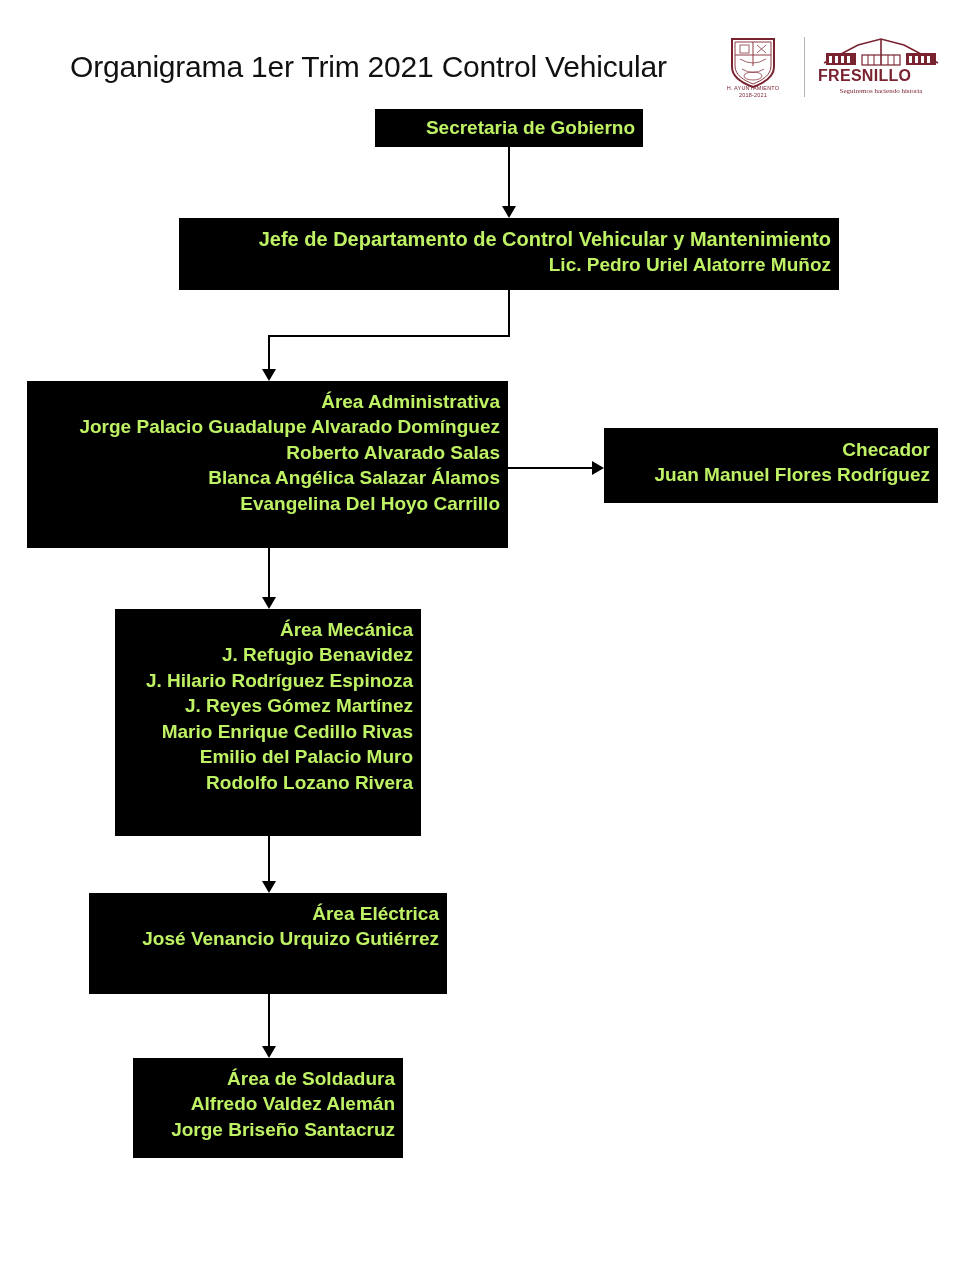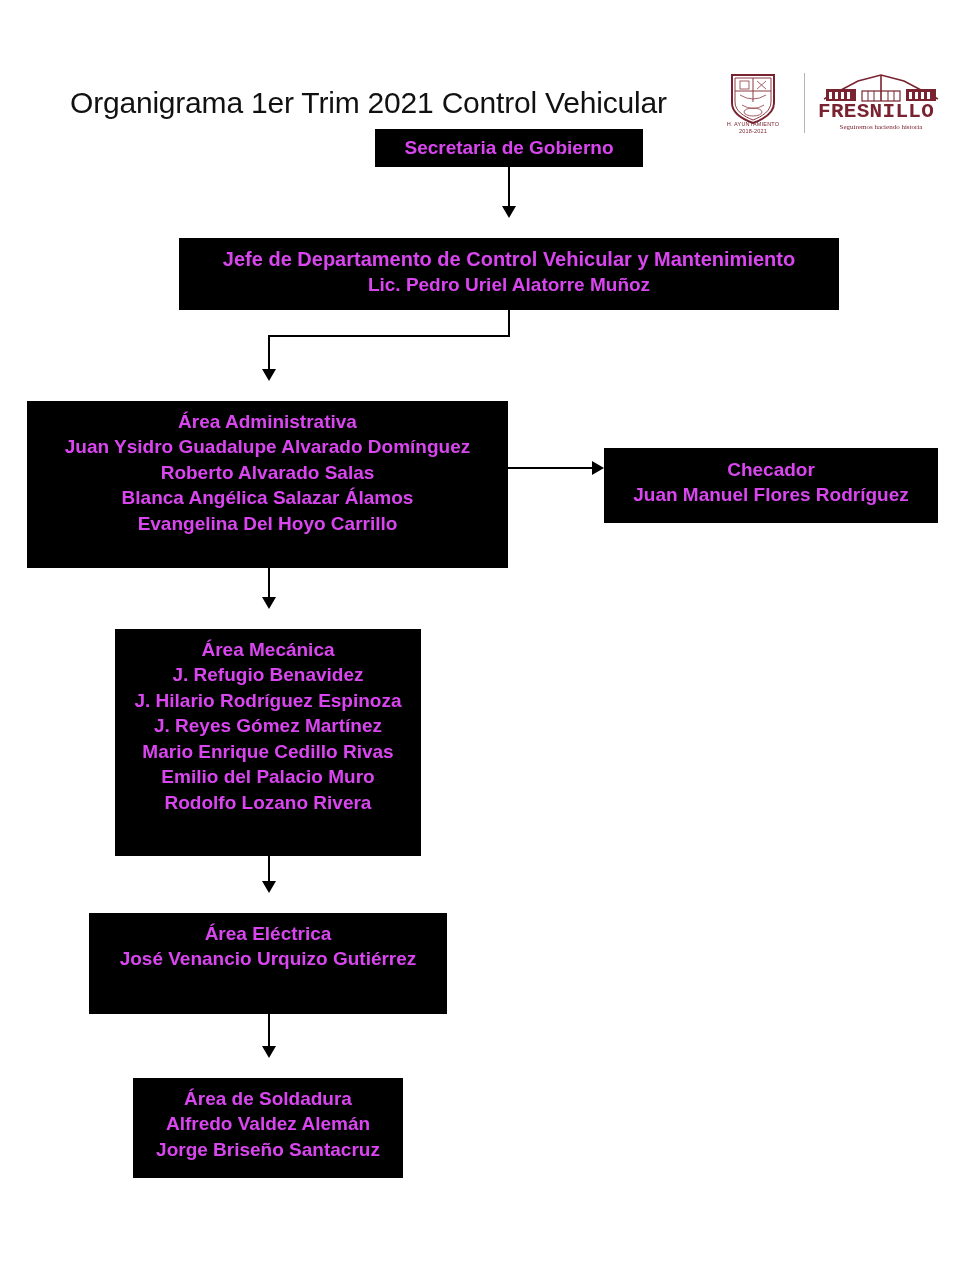--- a/index.html
+++ b/index.html
@@ -20,21 +20,20 @@
     overflow: hidden;
   }
 
   
   #header-area {
     position: absolute;
     left: 0;
     top: 0;
     width: 928px;
     height: 110px;
-    margin-top: 36px;
   }
   #chart-title {
     position: absolute;
     left: 70px;
     top: 50px;
     font-size: 30px;
     font-weight: 400;
     letter-spacing: -0.2px;
     color: #111111;
     white-space: nowrap;
@@ -79,22 +78,22 @@
     left: 100px;
     top: 4px;
     width: 126px;
     height: 62px;
   }
   #fresnillo-wordmark {
     position: absolute;
     left: 100px;
     top: 32px;
     width: 126px;
-    font-family: Liberation Mono, monospace;
-    font-size: 21px;
+    font-family: Liberation Sans, sans-serif;
+    font-size: 16px;
     font-weight: 700;
     letter-spacing: 0.3px;
     color: #7a2330;
     line-height: 21px;
     white-space: nowrap;
   }
   #fresnillo-tagline {
     position: absolute;
     left: 100px;
     top: 54px;
@@ -103,26 +102,25 @@
     font-family: "Liberation Serif", serif;
     font-size: 7px;
     color: #7a2330;
     white-space: nowrap;
   }
 
   
   .node {
     position: absolute;
     background: #000000;
-    color: #d946ef;
+    color: #bef264;
     box-sizing: border-box;
-    text-align: center;
+    text-align: right;
     padding: 4px 8px;
     overflow: hidden;
-    margin-top: 20px;
   }
   .node-title {
     display: block;
     font-weight: 700;
     font-size: 19px;
     line-height: 25px;
     white-space: nowrap;
   }
   .node-person {
     display: block;
@@ -271,21 +269,21 @@
     <span class="node-title">Secretaria de Gobierno</span>
   </div>
 
   <div class="node" id="node-jefe">
     <span class="node-title">Jefe de Departamento de Control Vehicular y Mantenimiento</span>
     <span class="node-person">Lic. Pedro Uriel Alatorre Muñoz</span>
   </div>
 
   <div class="node" id="node-administrativa">
     <span class="node-title">Área Administrativa</span>
-    <span class="node-person">Juan Ysidro Guadalupe Alvarado Domínguez</span>
+    <span class="node-person">Jorge Palacio Guadalupe Alvarado Domínguez</span>
     <span class="node-person">Roberto Alvarado Salas</span>
     <span class="node-person">Blanca Angélica Salazar Álamos</span>
     <span class="node-person">Evangelina Del Hoyo Carrillo</span>
   </div>
 
   <div class="node" id="node-checador">
     <span class="node-title">Checador</span>
     <span class="node-person">Juan Manuel Flores Rodríguez</span>
   </div>
 

